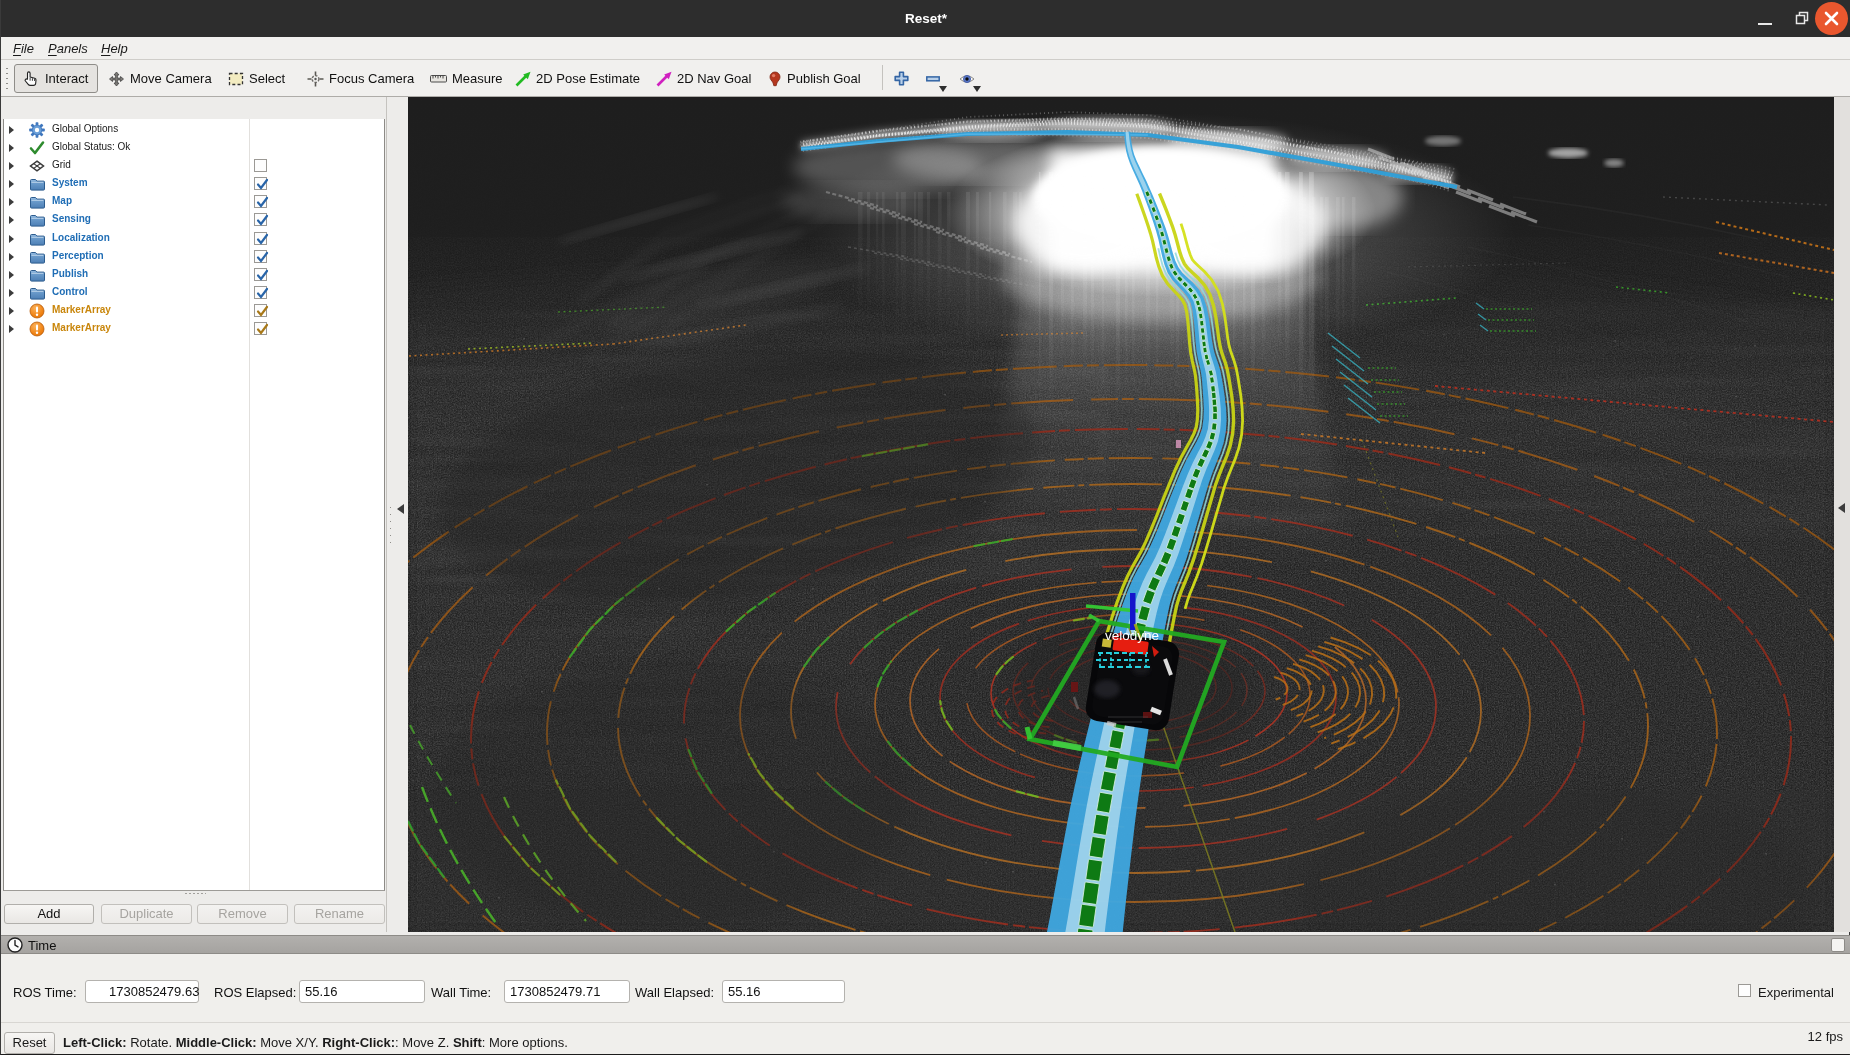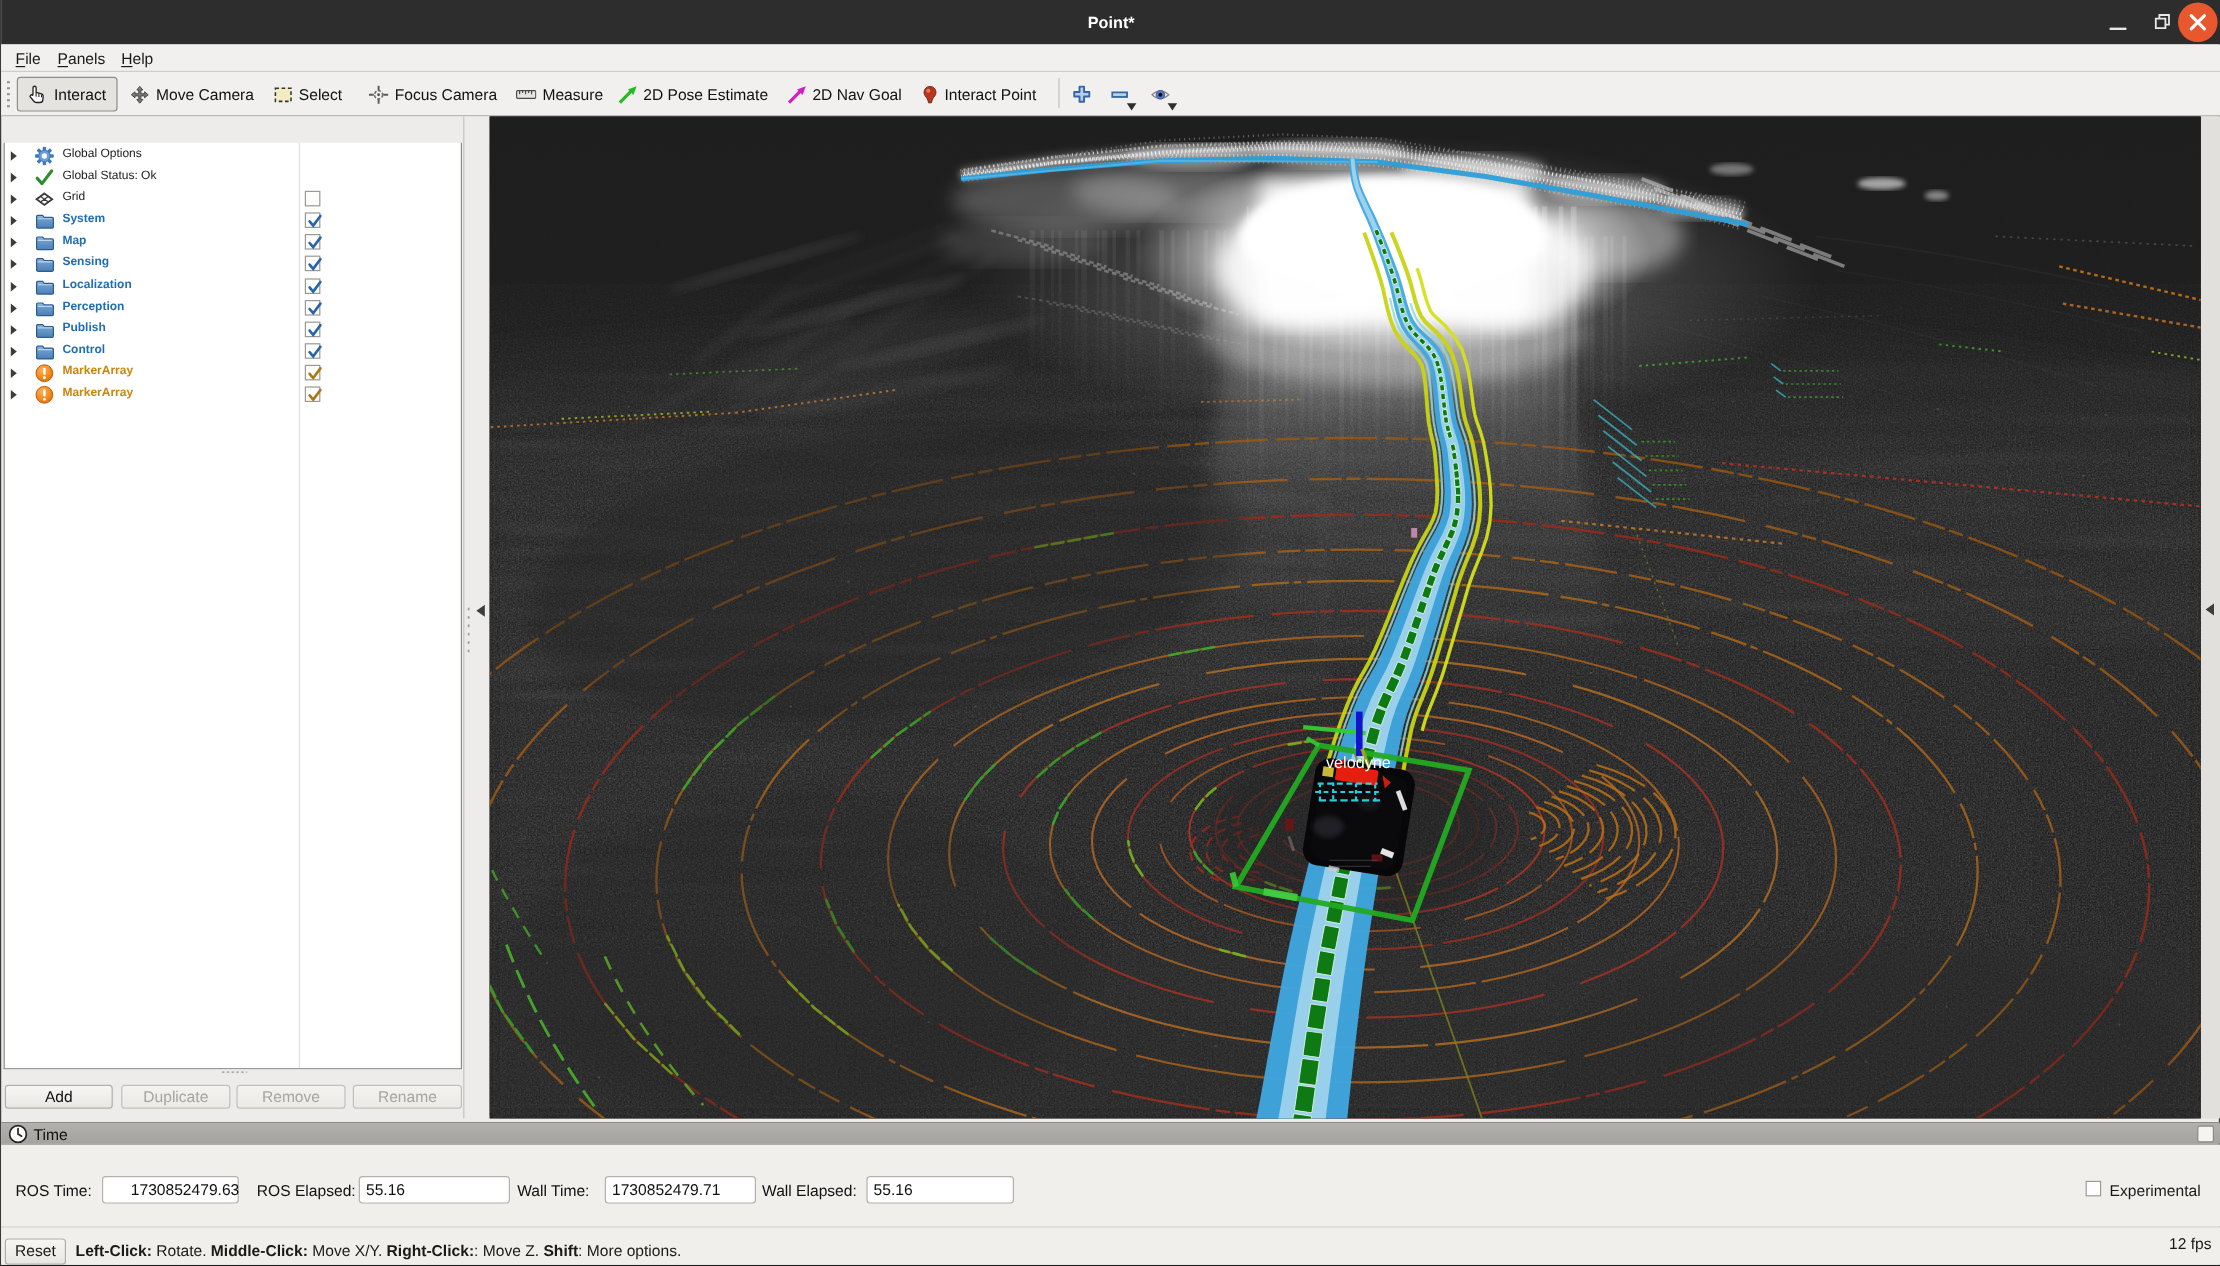--- a/index.html
+++ b/index.html
@@ -13,21 +13,21 @@
 #titletext { left:0; top:0; width:1850px; height:37px; line-height:37px; text-align:center; color:#fff; font-weight:bold; font-size:13.5px; }
 .winbtn { top:0; height:37px; }
 #btn-min { left:1747px; width:34px; }
 #btn-min i { position:absolute; left:10px; top:23px; width:14px; height:2px; background:#e8e8e8; }
 #btn-max { left:1782px; width:34px; }
 #btn-close { left:1814px; top:2px; width:34px; height:34px; }
 #btn-close .circ { position:absolute; left:0; top:0; width:33px; height:33px; border-radius:50%; background:#e9572e; }
 
 
 #menubar { left:0; top:37px; width:1849px; height:23px; background:#f1f0ee; border-bottom:1px solid #cfcdc9; }
-.menuitem { position:absolute; top:4px; height:16px; }
+.menuitem { position:absolute; top:4px; height:16px;font-style:italic; }
 .menuitem u { text-decoration:underline; text-underline-offset:2px; }
 
 
 #toolbar { left:0; top:60px; width:1849px; height:37px; background:#f1f0ee; border-bottom:1px solid #aeaca8; }
 .tbtn { position:absolute; top:4px; height:29px; display:flex; align-items:center; gap:5px; font-size:13px; color:#111; }
 #tb-interact { border:1px solid #8f8d89; border-radius:3px; background:#e5e3e0; padding:0 9px 0 7px; }
 .tbhandle { position:absolute; left:4px; top:6px; width:4px; height:26px;
   background-image:radial-gradient(circle, #908e8a 1px, transparent 1.1px); background-size:4px 5px; }
 .tbsep { position:absolute; left:881px; top:5px; width:1px; height:25px; background:#c4c2be; }
 .tbarrow { position:absolute; width:0; height:0; border-left:4.5px solid transparent; border-right:4.5px solid transparent; border-top:6px solid #2e2e2e; }
@@ -76,21 +76,21 @@
 
 #statusbar { left:0; top:1022px; width:1849px; height:32px; background:#f0efec; border-top:1px solid #d8d6d2; }
 #resetbtn { position:absolute; left:3px; top:9px; width:51px; height:22px; background:linear-gradient(#f7f6f4,#e9e7e4); border:1px solid #b1afab; border-radius:3px; text-align:center; line-height:20px; font-size:13px; }
 #statustext { position:absolute; left:62px; top:12px; font-size:13px; }
 #fps { position:absolute; right:7px; top:6px; font-size:13px; }
 </style>
 </head>
 <body>
 <div id="win">
   <div class="abs" id="titlebar"></div>
-  <div class="abs" id="titletext">Point*</div>
+  <div class="abs" id="titletext">Reset*</div>
   <div class="abs winbtn" id="btn-min">
       <i></i>
     </div>
   <div class="abs winbtn" id="btn-max">
     <svg width="34" height="37">
         <g fill="none" stroke="#e8e8e8" stroke-width="1.5">
       <path d="M13.5 15.5 h8 v8 h-8 z" fill="#2d2d2d"></path>
       <path d="M16.5 15.3 v-2.8 h8 v8 h-2.8"></path>
     </g>
       </svg>
@@ -168,21 +168,21 @@
     <path d="M15.5 0.8 L12.8 8.2 L8.2 3.6 z" fill="#d020c0"></path>
           </g>
         </svg>
         <span>2D Nav Goal</span>
       </div>
     <div class="tbtn" style="left:768px">
         <svg width="13" height="16" viewBox="0 0 13 16" style="">
           <path d="M6 1 a5 5 0 0 1 5 5 c0 2.4-1.8 3.6-2.7 5.3 -.6 1.1-.9 2.2-1.1 3.4 h-2.4 c-.2-1.2-.5-2.3-1.1-3.4 C2.8 9.6 1 8.4 1 6 a5 5 0 0 1 5-5 z" fill="#b5371e" stroke="#7e2413" stroke-width="0.8"></path>
     <circle cx="4.6" cy="4.6" r="1.7" fill="#e8866e" opacity="0.85"></circle>
         </svg>
-        <span>Interact Point</span>
+        <span>Publish Goal</span>
       </div>
     <div class="tbsep"></div>
     <div class="tbtn" style="left:893px">
         <svg width="15" height="15" viewBox="0 0 15 15" style="">
           <path d="M5.6 1.2 h3.8 v4.4 h4.4 v3.8 h-4.4 v4.4 h-3.8 v-4.4 h-4.4 v-3.8 h4.4 z" fill="#b8cfe8" stroke="#3465a4" stroke-width="1.6" stroke-linejoin="round"></path>
         </svg>
       </div>
     <div class="tbtn" style="left:925px">
         <svg width="14" height="6" viewBox="0 0 14 6" style="margin-top:0px">
           <rect x="0.8" y="0.9" width="12.4" height="3.9" fill="#b8cfe8" stroke="#3465a4" stroke-width="1.5"></rect>

